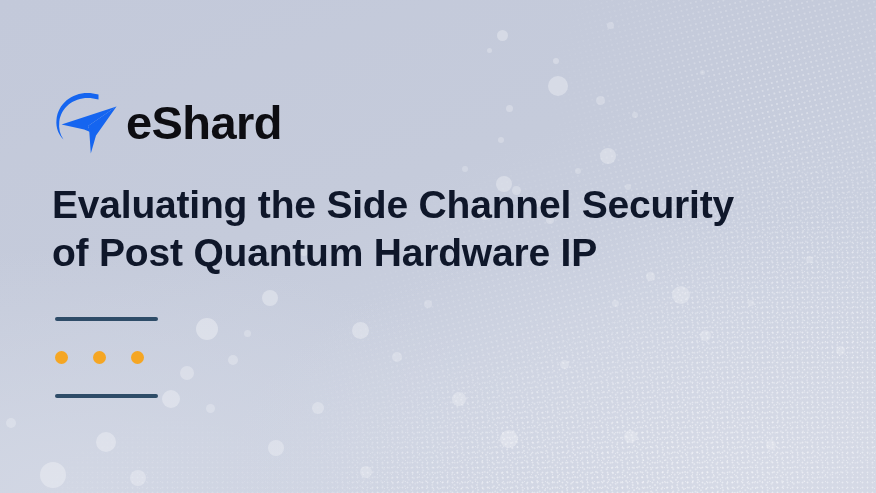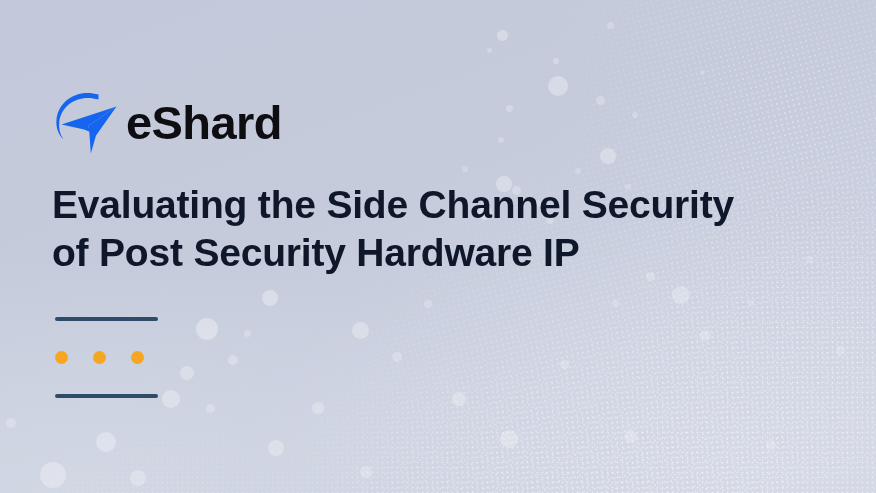--- a/index.html
+++ b/index.html
@@ -220,21 +220,21 @@
         <path d="M48.5 9.5 C28 3.5 8.5 15 6.5 34.5 C5.6 43.2 9.0 50.3 13.5 54.5 C9.9 49.6 8.5 43.6 9.3 36.6 C11.4 19.2 29.5 8.6 48.5 14.6 Z" fill="#1565f0"></path>
         <path d="M66.5 21.5 L11.5 39.5 L34.2 44.6 L40.2 47.0 L38.0 41.0 Z" fill="#1565f0"></path>
         <path d="M66.5 21.5 L39.0 42.2 L40.8 68.5 L46.0 50.5 Z" fill="#1565f0"></path>
         <path d="M66.5 21.5 L38.0 41.0 L40.2 47.0 Z" fill="#1565f0"></path>
       </svg>
       <div class="logo-word">eShard</div>
     </div>
 
     <h1 class="slide-title">
       <span class="line">Evaluating the Side Channel Security</span>
-      <span class="line">of Post Security Hardware IP</span>
+      <span class="line">of Post Quantum Hardware IP</span>
     </h1>
 
     <div class="rule rule-top"></div>
 
     <div class="dot-row">
       <span class="dot dot-1"></span>
       <span class="dot dot-2"></span>
       <span class="dot dot-3"></span>
     </div>
 

